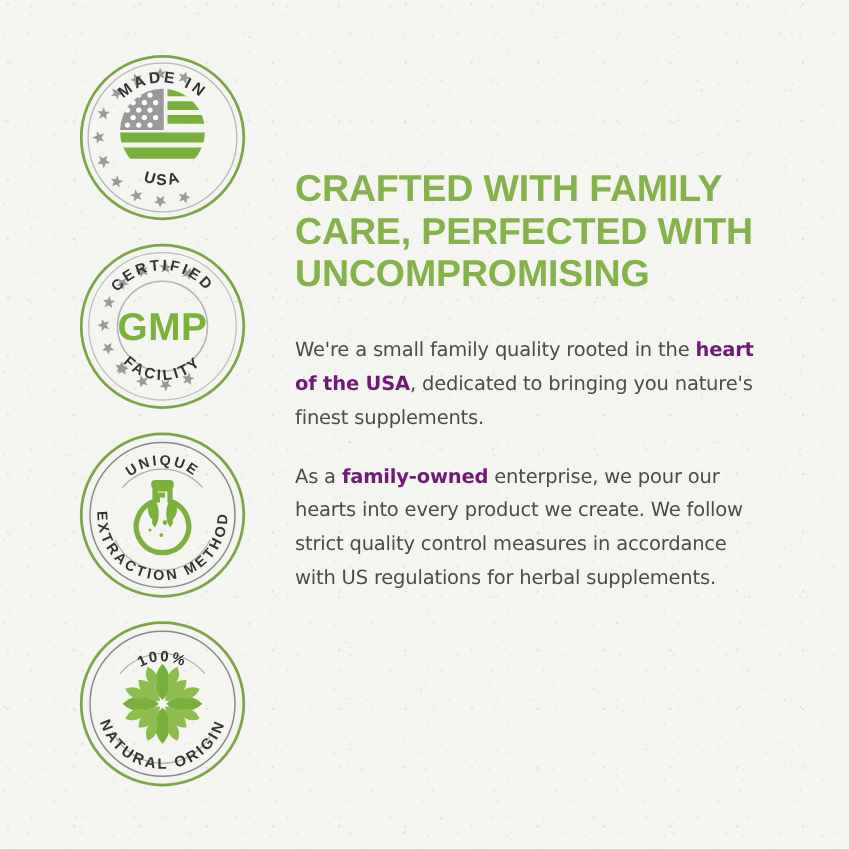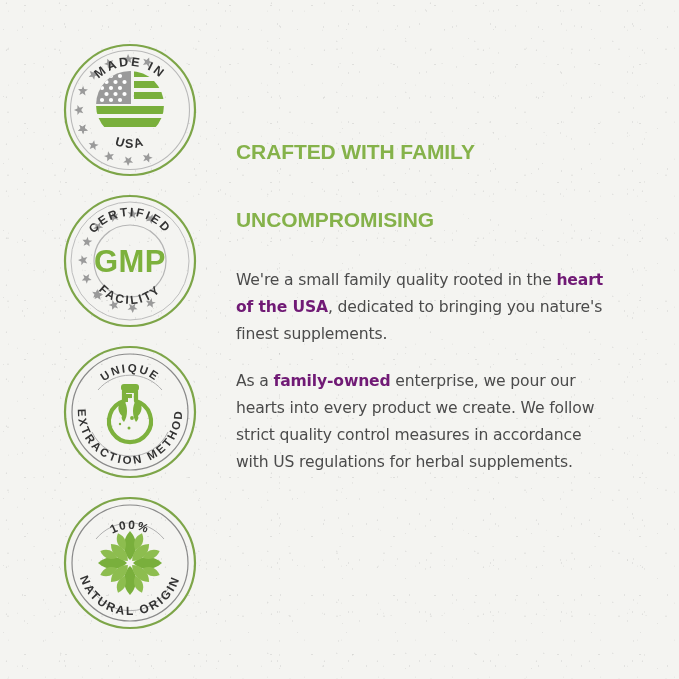--- a/index.html
+++ b/index.html
@@ -70,21 +70,21 @@
   #content {
     position: absolute;
     left: 236px;
     top: 135px;
     width: 380px;
   }
   #headline {
     color: #85b24a;
     font-family: "Liberation Sans", sans-serif;
     font-weight: bold;
-    font-size: 21px;
+    font-size: 30px;
     line-height: 34px;
     letter-spacing: -0.1px;
     margin: 0 0 30px 0;
     text-transform: uppercase;
   }
   .para {
     color: #4b4b4b;
     font-family: "DejaVu Sans", sans-serif;
     font-size: 15.6px;
     line-height: 27px;
@@ -377,21 +377,21 @@
         </text>
       </svg>
     </div>
 
   </div>
 
   <div id="content">
 
     <h1 id="headline">
       <span>CRAFTED WITH FAMILY</span><br>
-      <br>
+      <span>CARE, PERFECTED WITH</span><br>
       <span>UNCOMPROMISING</span><br>
     </h1>
 
     <p class="para"><span>We're a small family quality rooted in the </span><span class="hl">heart of the USA</span><span>, dedicated to bringing you nature's finest supplements.</span></p>
 
     <p class="para"><span>As a </span><span class="hl">family-owned</span><span> enterprise, we pour our hearts into every product we create. We follow strict quality control measures in accordance with US regulations for herbal supplements.</span></p>
 
   </div>
 
 </div>

